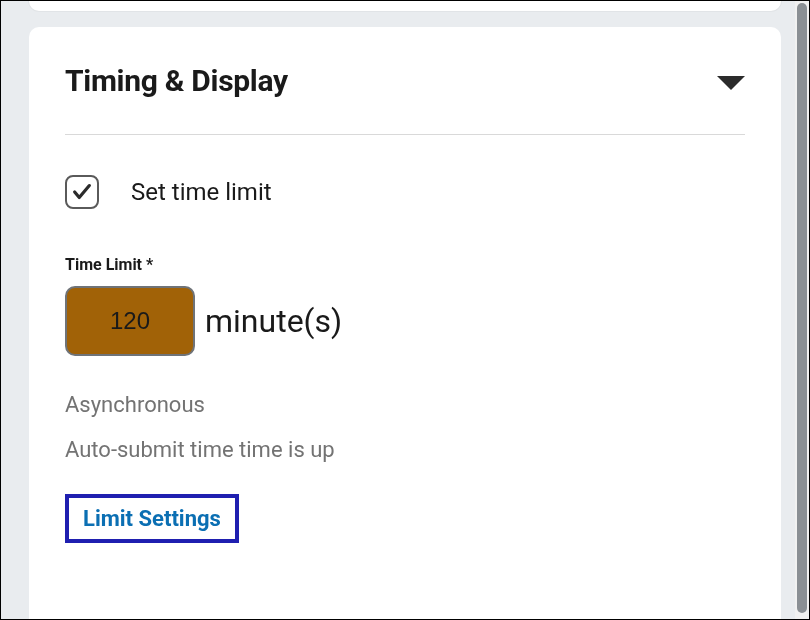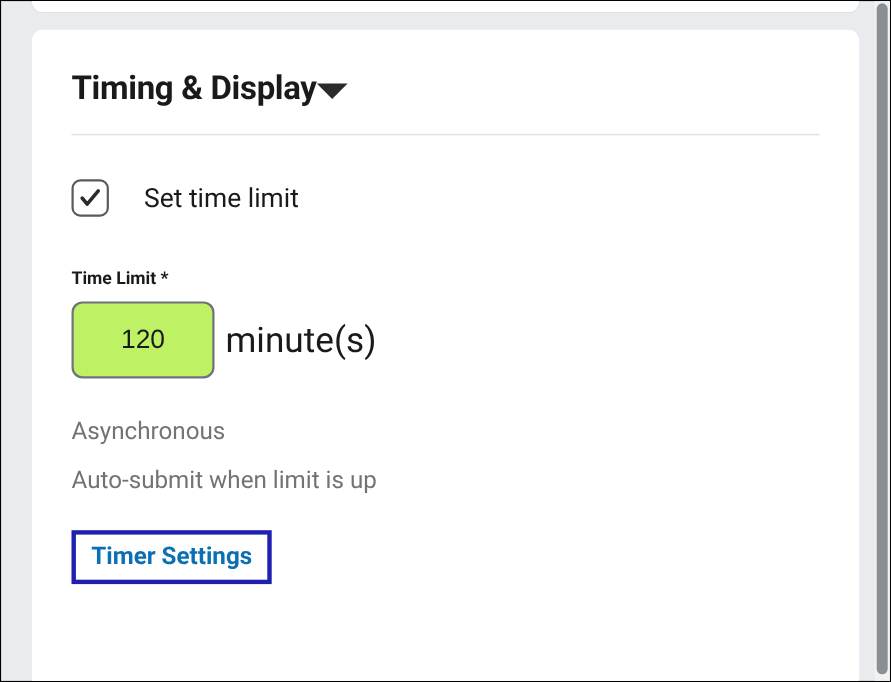--- a/index.html
+++ b/index.html
@@ -52,21 +52,22 @@
     right: 28px;
     top: 26px;
     bottom: 0;
     background: #fff;
     border-radius: 10px 10px 0 0;
     padding: 36px 36px 0 36px;
   }
   .card-header {
     display: flex;
     align-items: center;
-    margin-bottom: 24px;
+    justify-content: space-between;
+    margin-bottom: 36px;
   }
   .card-title {
     font-size: 30px;
     font-weight: 700;
     color: #1a1a1a;
     letter-spacing: -0.3px;
   }
   .caret {
     width: 0;
     height: 0;
@@ -119,21 +120,21 @@
     margin-bottom: 36px;
   }
   .time-input {
     width: 130px;
     height: 70px;
     border: 2px solid #6f7378;
     border-radius: 10px;
     font-size: 24px;
     text-align: center;
     color: #1a1a1a;
-    background: #bef264;
+    background: #a16207;
     outline: none;
   }
   .time-suffix {
     font-size: 32px;
     color: #1a1a1a;
   }
   .info-line {
     font-size: 22px;
     color: #737373;
     margin-bottom: 20px;
@@ -177,24 +178,24 @@
     </div>
 
     <div class="field-label">Time Limit *</div>
 
     <div class="time-row">
       <input class="time-input" type="text" value="120" style="">
       <div class="time-suffix">minute(s)</div>
     </div>
 
     <div class="info-line">Asynchronous</div>
-    <div class="info-line">Auto-submit when limit is up</div>
+    <div class="info-line">Auto-submit time time is up</div>
 
     <div class="link-box">
-      <span class="link">Timer Settings</span>
+      <span class="link">Limit Settings</span>
     </div>
 
   </div>
 
   <div class="scroll-track">
     <div class="scroll-thumb"></div>
   </div>
 
 </div>
 

